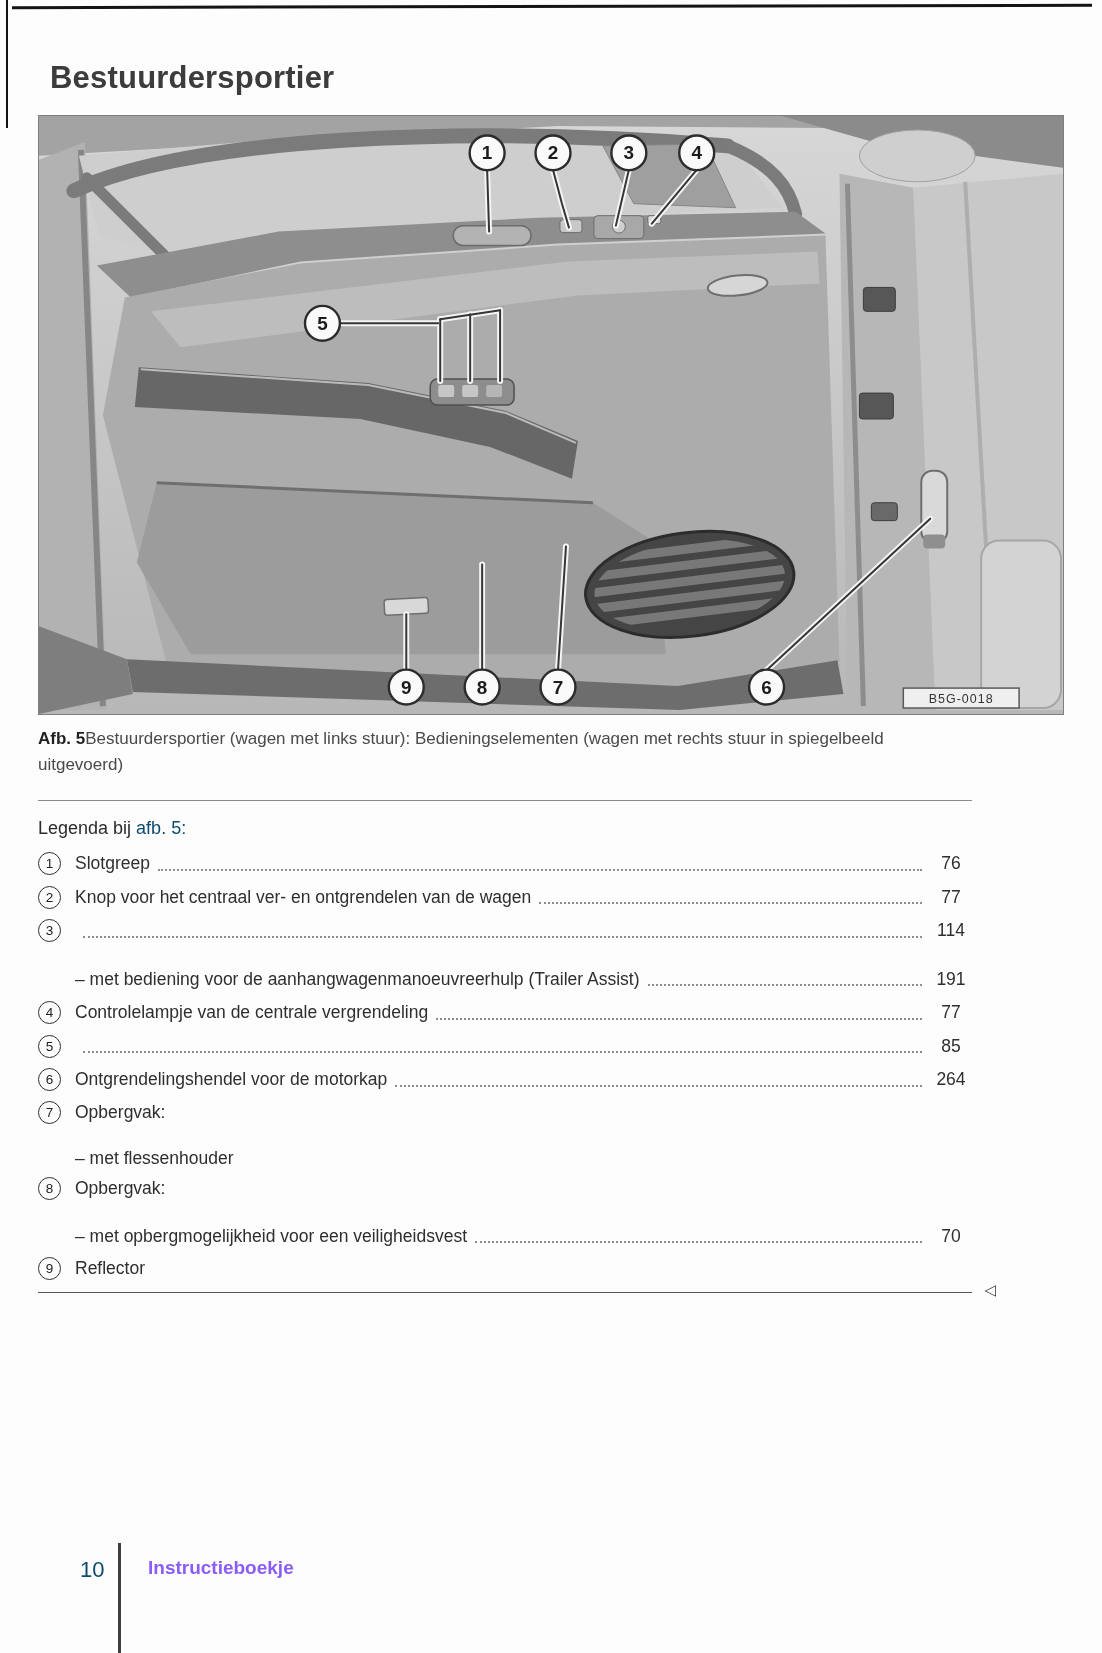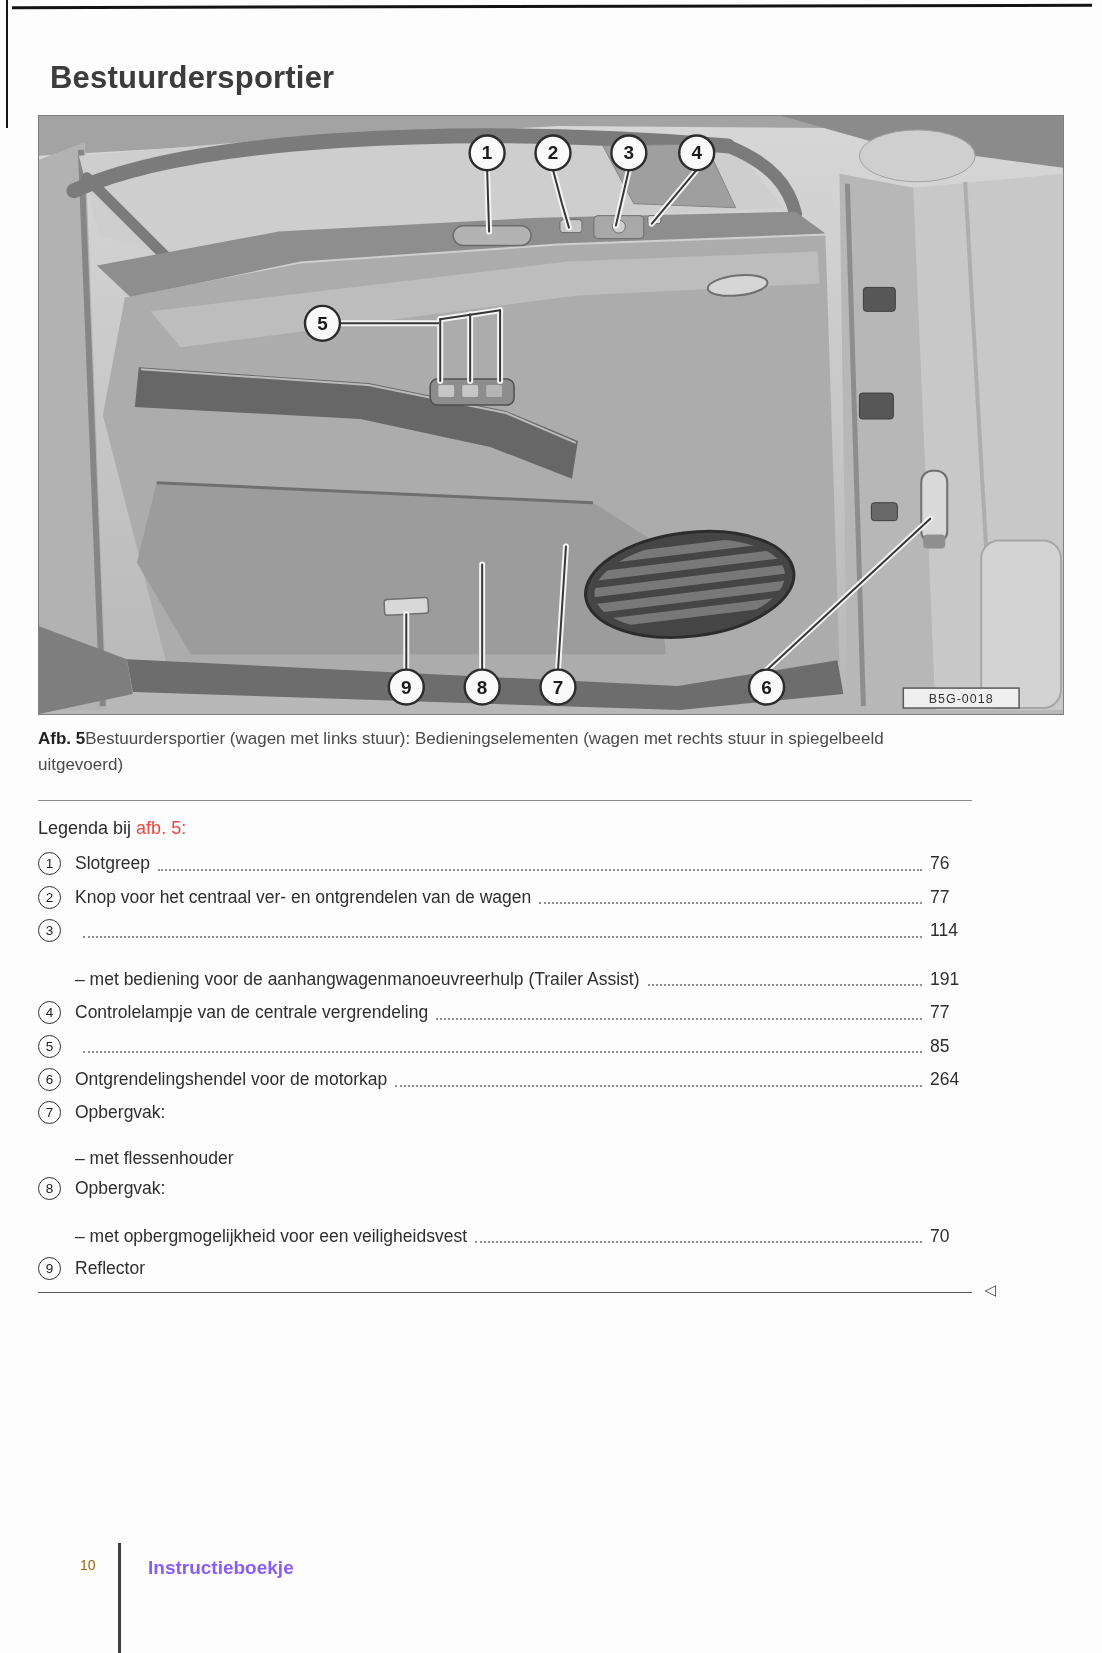--- a/index.html
+++ b/index.html
@@ -15,31 +15,31 @@
   .fig-svg .lead-w{stroke:#f4f4f4;stroke-width:6;fill:none;stroke-linecap:round;}
   .fig-svg .lead{stroke:#363636;stroke-width:2;fill:none;stroke-linecap:round;}
   .fig-svg .callout circle{fill:#fafafa;stroke:#2c2c2c;stroke-width:2.4;}
   .fig-svg .callout text{font-family:"Liberation Sans",sans-serif;font-size:19px;font-weight:bold;fill:#1c1c1c;text-anchor:middle;}
   .fig-svg .code-text{font-family:"Liberation Sans",sans-serif;font-size:12.5px;fill:#333;text-anchor:middle;letter-spacing:1px;}
   .caption{position:absolute;left:38px;top:726px;width:935px;margin:0;font-size:17px;line-height:1.5;color:#4a4a4a;}
   .caption b{color:#1f1f1f;}
   .rule-top{position:absolute;left:38px;top:800px;width:934px;height:1px;background:#8a8a8a;}
   .legend{position:absolute;left:38px;top:810px;width:934px;font-size:17.5px;color:#2e2e2e;}
   .legend-heading{margin:8px 0 12px;font-size:18px;color:#2b2b2b;}
-  .legend-heading .link{color:#ef4444;}
+  .legend-heading .link{color:#0c4a6e;}
   .legend-row{display:flex;align-items:center;margin:8px 0;line-height:1.3;}
   .circle-badge{flex:0 0 auto;width:23px;height:23px;border:1.6px solid #2f2f2f;border-radius:50%;text-align:center;line-height:21px;font-size:13.5px;margin-right:14px;color:#222;box-sizing:border-box;}
   .legend-label{flex:0 0 auto;text-align:right;}
   .leader{flex:1 1 auto;border-bottom:2px dotted #8c8c8c;margin:0 8px;height:1em;min-width:30px;align-self:flex-end;margin-bottom:6px;}
-  .page-ref{flex:0 0 auto;width:42px;text-align:left;}
+  .page-ref{flex:0 0 auto;width:42px;text-align:center;}
   .legend-subrow{display:flex;align-items:center;margin:23px 0 7px 37px;line-height:1.3;}
   .legend-endline{position:relative;margin-top:12px;border-top:1.5px solid #555;}
   .end-marker{position:absolute;right:-24px;top:-12px;font-size:15px;color:#444;}
   .footer{position:absolute;left:0;bottom:0;width:100%;height:110px;}
-  .footer-page{position:absolute;left:80px;top:14px;font-size:14px;color:#a16207;}
+  .footer-page{position:absolute;left:80px;top:14px;font-size:22px;color:#0c4a6e;}
   .footer-bar{position:absolute;left:118px;top:0;bottom:0;width:2.5px;background:#3f3f3f;}
   .footer-title{position:absolute;left:148px;top:14px;font-size:19px;font-weight:bold;color:#8b5cf6;}
 </style>
 </head>
 <body>
 
 <div class="page-root">
   <div class="edge-top"></div>
   <div class="edge-left"></div>
 

